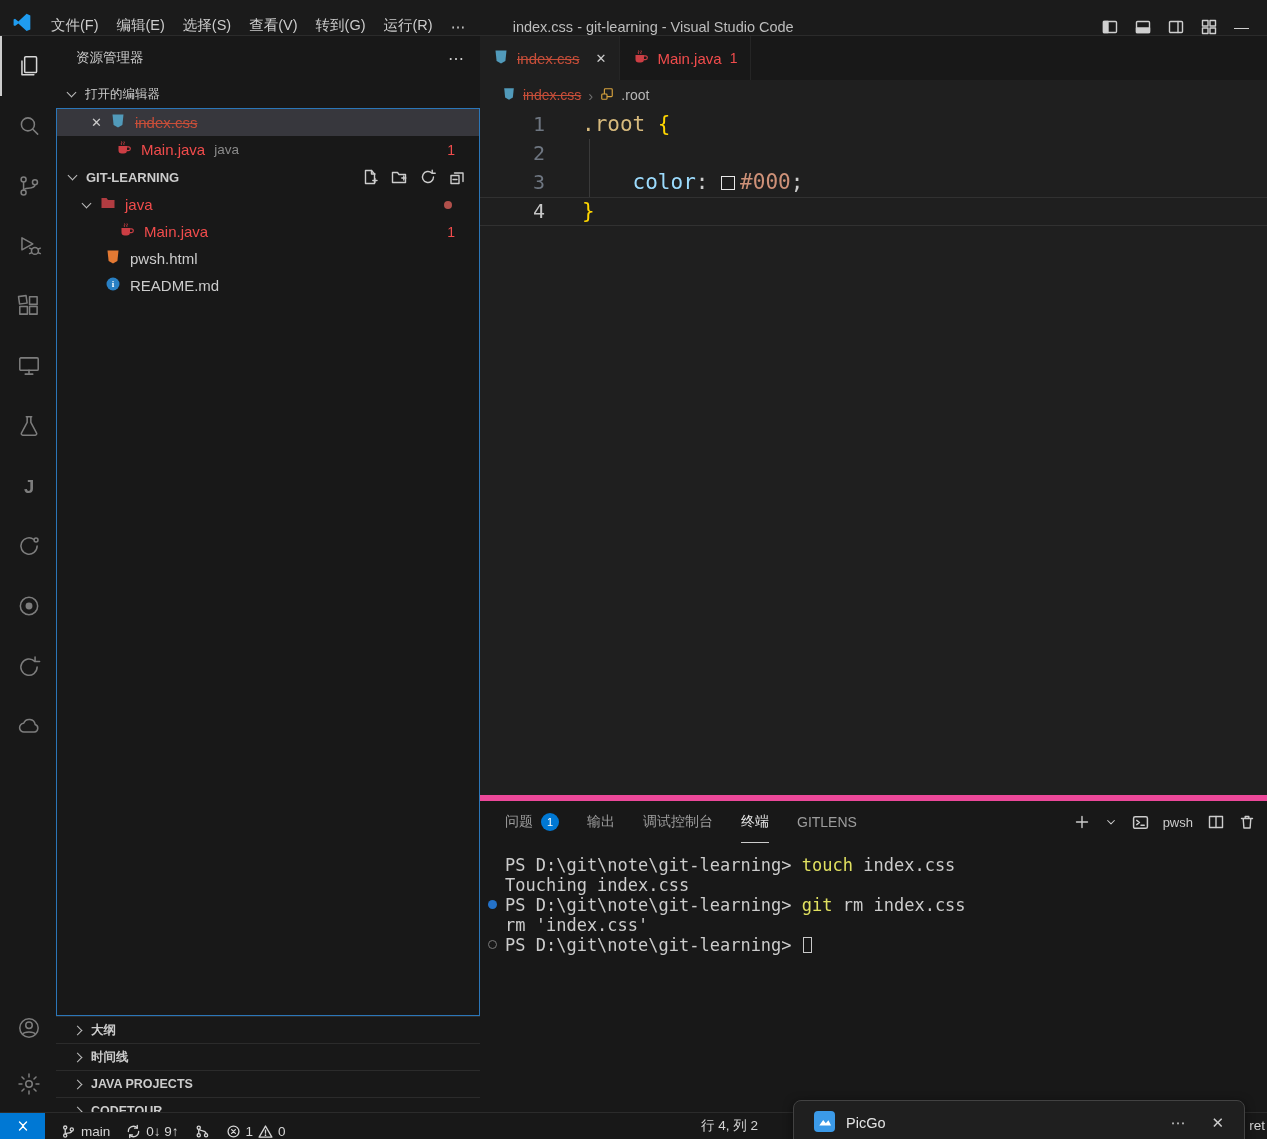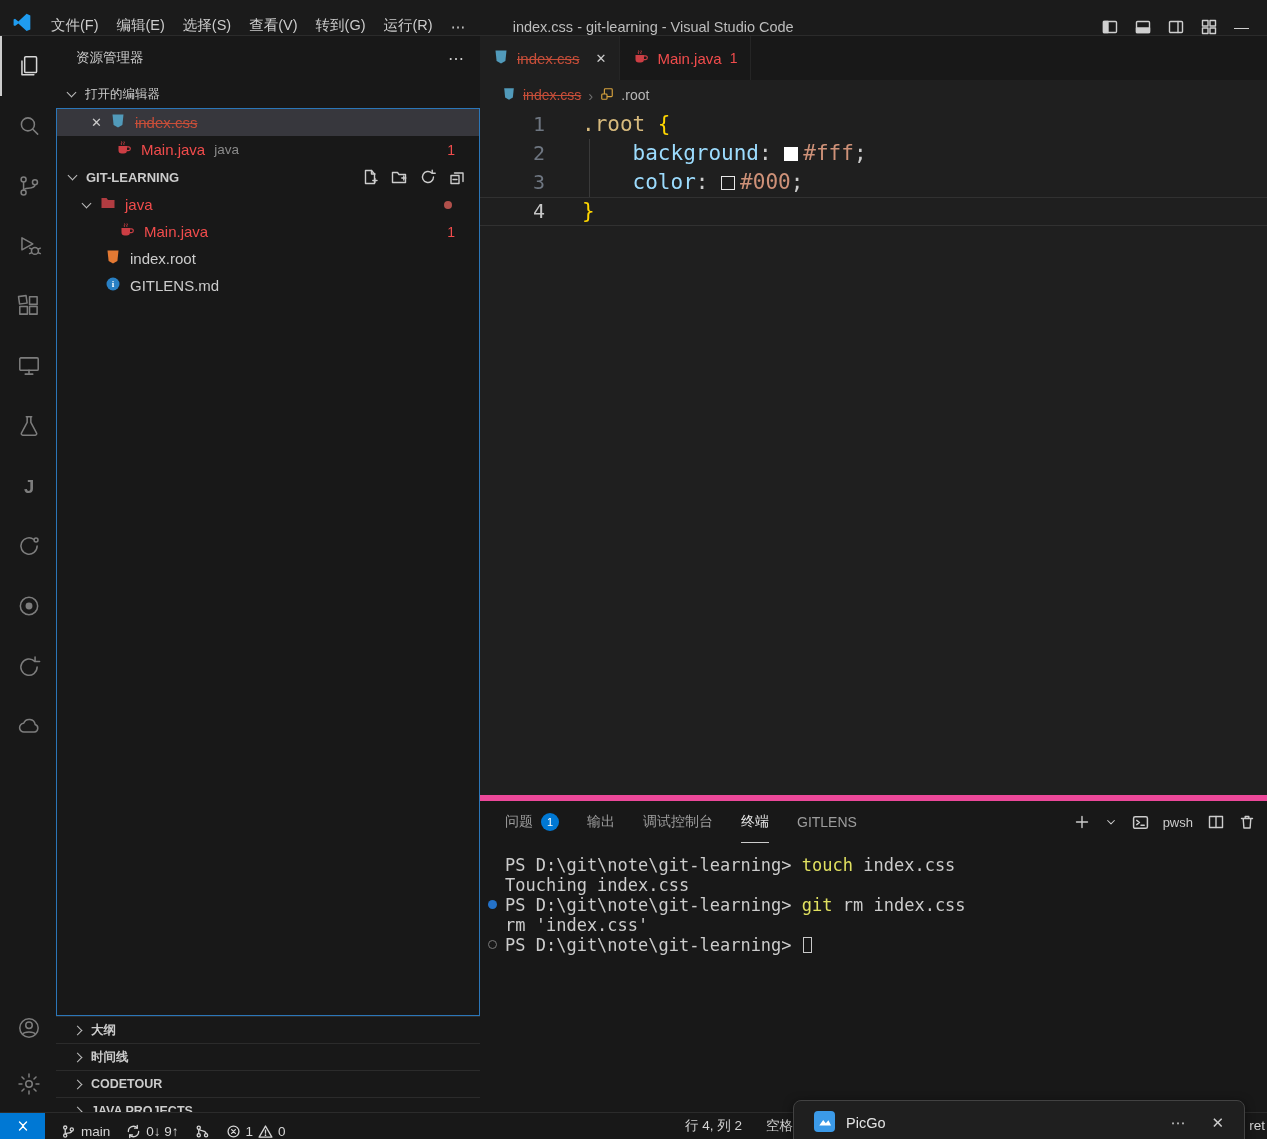--- a/index.html
+++ b/index.html
@@ -92,21 +92,21 @@
   .deco.filled{background:#2472c8}
   .deco.hollow{border:1px solid #787878}
   .t-cmd{color:#e0e060}
   .t-cursor{display:inline-block;width:9px;height:16px;border:1px solid #c8c8c8;vertical-align:-2px;margin-left:1px}
 
   
   .statusbar{position:absolute;left:0;bottom:0;width:100%;height:27px;background:#181818;border-top:1px solid #2b2b2b;display:flex;align-items:flex-end;font-size:13.5px;color:#d4d4d4;z-index:10}
   .sb-remote{width:45px;height:100%;background:#0078d4;color:#fff;display:flex;align-items:center;justify-content:center;cursor:pointer;flex:none}
   .sb-item{display:flex;align-items:center;gap:5px;margin-left:16px;cursor:pointer;white-space:nowrap}
   .sb-right{position:absolute;left:685px;top:0;height:100%;display:flex;align-items:center;gap:24px}
-  .sb-right .sb-item{margin-left:0}
+  .sb-right .sb-item{margin-left:16px}
   .sb-ret{position:absolute;right:2px;top:5px;color:#d4d4d4;cursor:pointer}
 
   
   .toast{position:absolute;left:793px;top:1100px;width:452px;height:46px;background:#1f1f1f;border:1px solid #424242;border-radius:8px 8px 0 0;z-index:20;display:flex;align-items:center;padding:0 20px;gap:11px;box-shadow:0 2px 10px rgba(0,0,0,.55)}
   .toast-title{font-size:14.5px;color:#e3e3e3}
   .toast-actions{margin-left:auto;display:flex;gap:26px;color:#cccccc;font-size:15px}
   .toast-actions span{cursor:pointer}
 </style>
 </head>
 <body>
@@ -324,46 +324,46 @@
               <path d="M11 6.8h1.4a1.9 1.9 0 0 1 0 3.8H11" stroke="#cc3e44" fill="none" stroke-width="1.2"></path>
               <path d="M5.5 1.5c1.3 1.3-1.3 2 0 3.3M8 1.5c1.3 1.3-1.3 2 0 3.3" stroke="#cc3e44" fill="none" stroke-width="1"></path>
             </svg></span>
         <span class="err">Main.java</span>
         <span class="row-badge">1</span>
       </div>
       <div class="row t-root">
         <span class="fic"><svg width="16" height="16" viewBox="0 0 16 16">
               <path d="M2.5 1.5h11l-1.1 10.5L8 14.5l-4.4-2.5z" fill="#e37933"></path>
             </svg></span>
-        <span>index.root</span>
+        <span>pwsh.html</span>
       </div>
       <div class="row t-root">
         <span class="fic"><svg width="16" height="16" viewBox="0 0 16 16">
               <circle cx="8" cy="8" r="6.5" fill="#2980c4"></circle>
               <text x="8" y="11.2" text-anchor="middle" font-size="9" font-weight="bold" fill="#fff" font-family="Liberation Serif, serif">i</text>
             </svg></span>
-        <span>GITLENS.md</span>
+        <span>README.md</span>
       </div>
       <div class="tree-fill"></div>
     </div>
     <div class="sb-sec">
         <span class="chev right"></span>
         <span>大纲</span>
       </div>
     <div class="sb-sec">
         <span class="chev right"></span>
         <span>时间线</span>
       </div>
     <div class="sb-sec">
         <span class="chev right"></span>
-        <span>CODETOUR</span>
+        <span>JAVA PROJECTS</span>
       </div>
     <div class="sb-sec">
         <span class="chev right"></span>
-        <span>JAVA PROJECTS</span>
+        <span>CODETOUR</span>
       </div>
   </div>
 
   <div class="editor-region">
     <div class="tabbar">
       <div class="tab active">
         <span><svg width="16" height="16" viewBox="0 0 16 16">
               <path d="M2.5 1.5h11l-1.1 10.5L8 14.5l-4.4-2.5z" fill="#519aba"></path>
             </svg></span>
         <span class="deleted">index.css</span>
@@ -392,21 +392,20 @@
       <span class="bc-last">.root</span>
     </div>
     <div class="code">
       <div class="indent-guide"></div>
       <div class="code-line">
         <span class="ln">1</span>
           <span class="ct"><span class="tk-sel">.root</span><span class="tk-brace"> {</span></span>
       </div>
       <div class="code-line">
         <span class="ln">2</span>
-          <span class="ct"><span class="tk-prop">    background</span><span class="tk-punc">: </span><span class="swatch white"></span><span class="tk-val">#fff</span><span class="tk-punc">;</span></span>
       </div>
       <div class="code-line">
         <span class="ln">3</span>
           <span class="ct"><span class="tk-prop">    color</span><span class="tk-punc">: </span><span class="swatch black"></span><span class="tk-val">#000</span><span class="tk-punc">;</span></span>
       </div>
       <div class="code-line cur">
         <span class="ln">4</span>
           <span class="ct"><span class="tk-brace">}</span></span>
       </div>
     </div>

